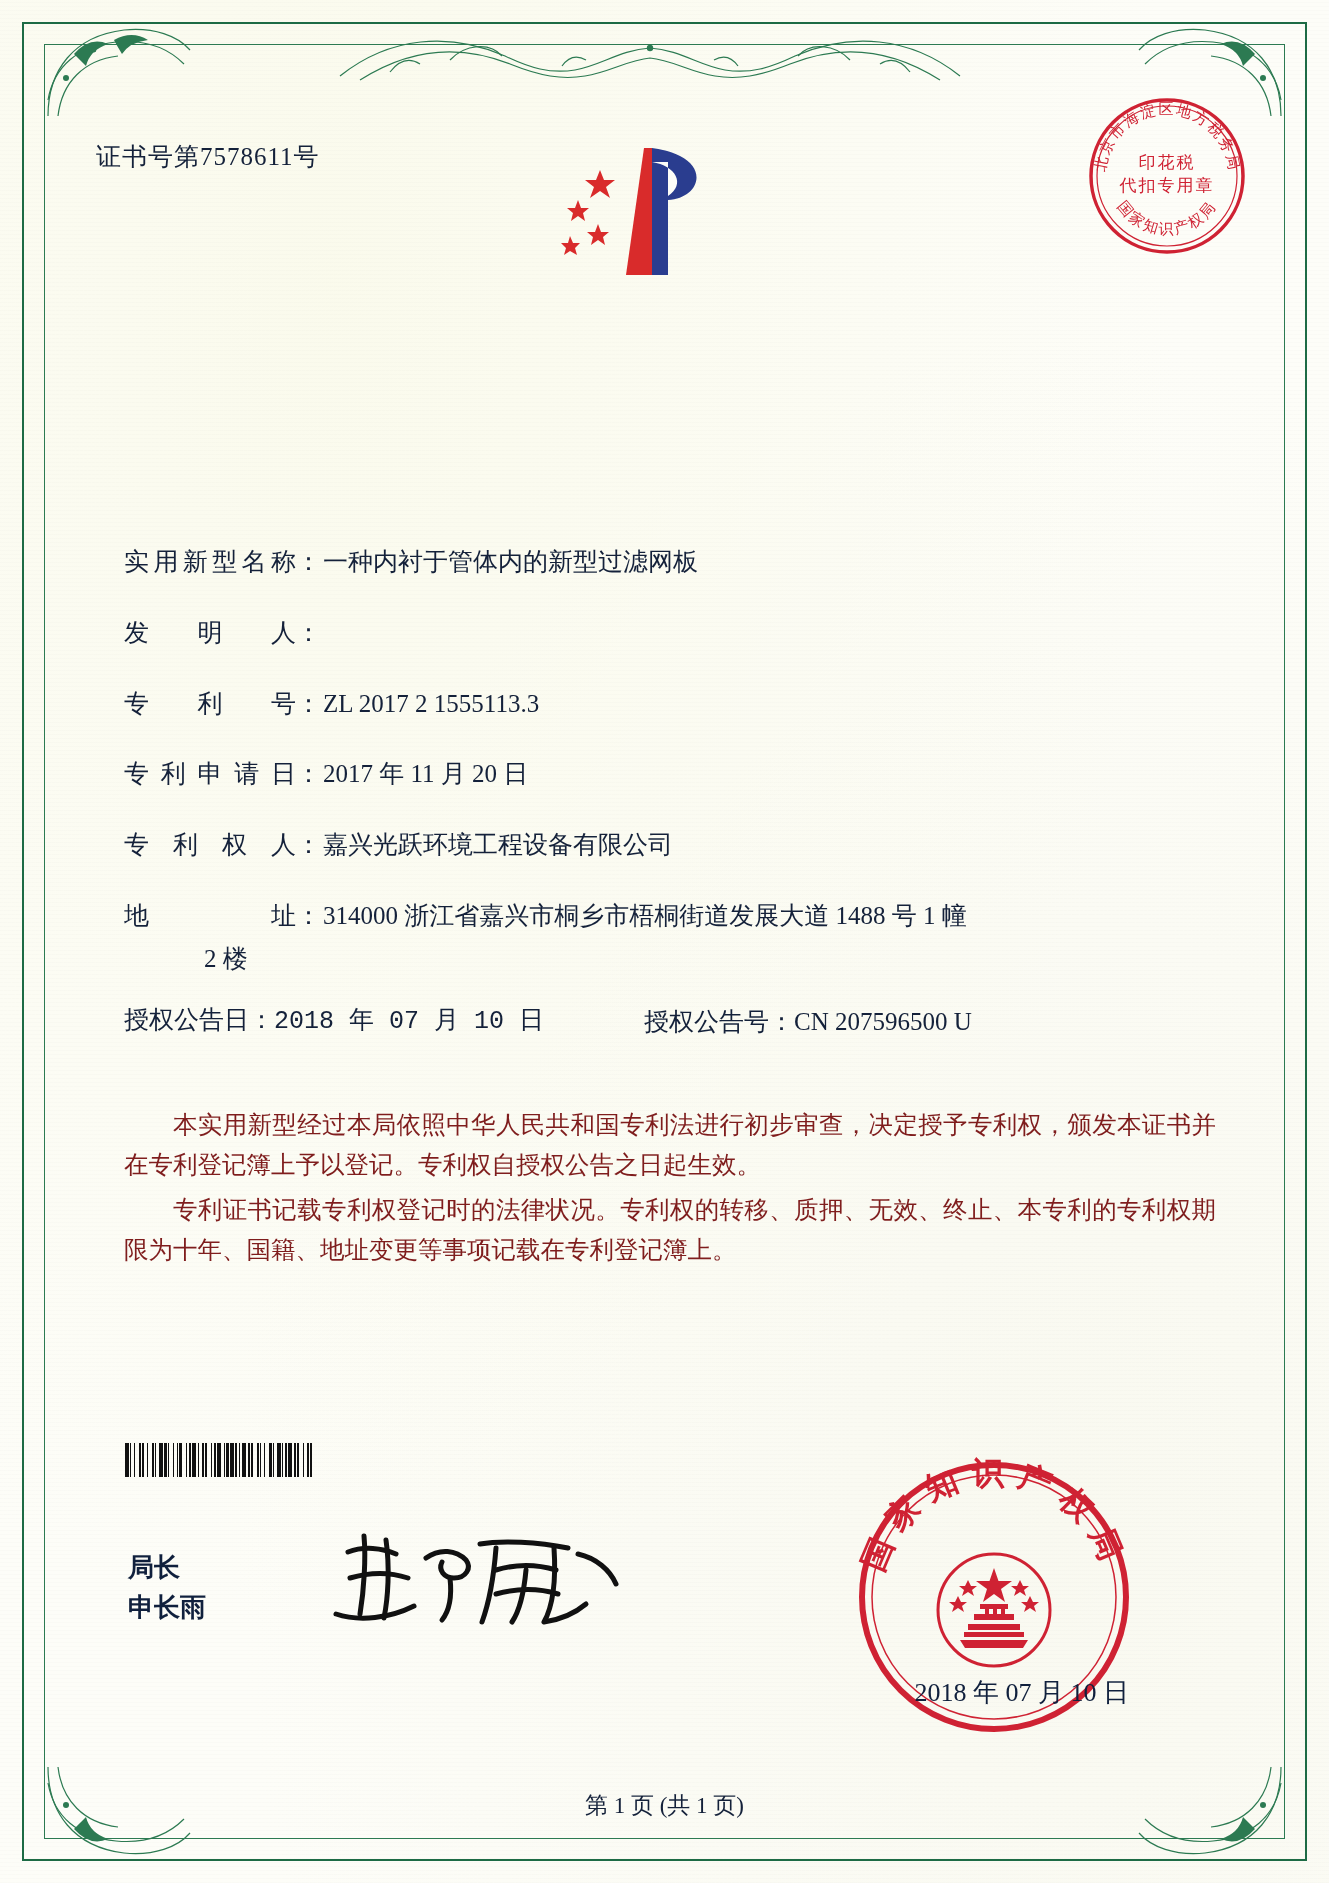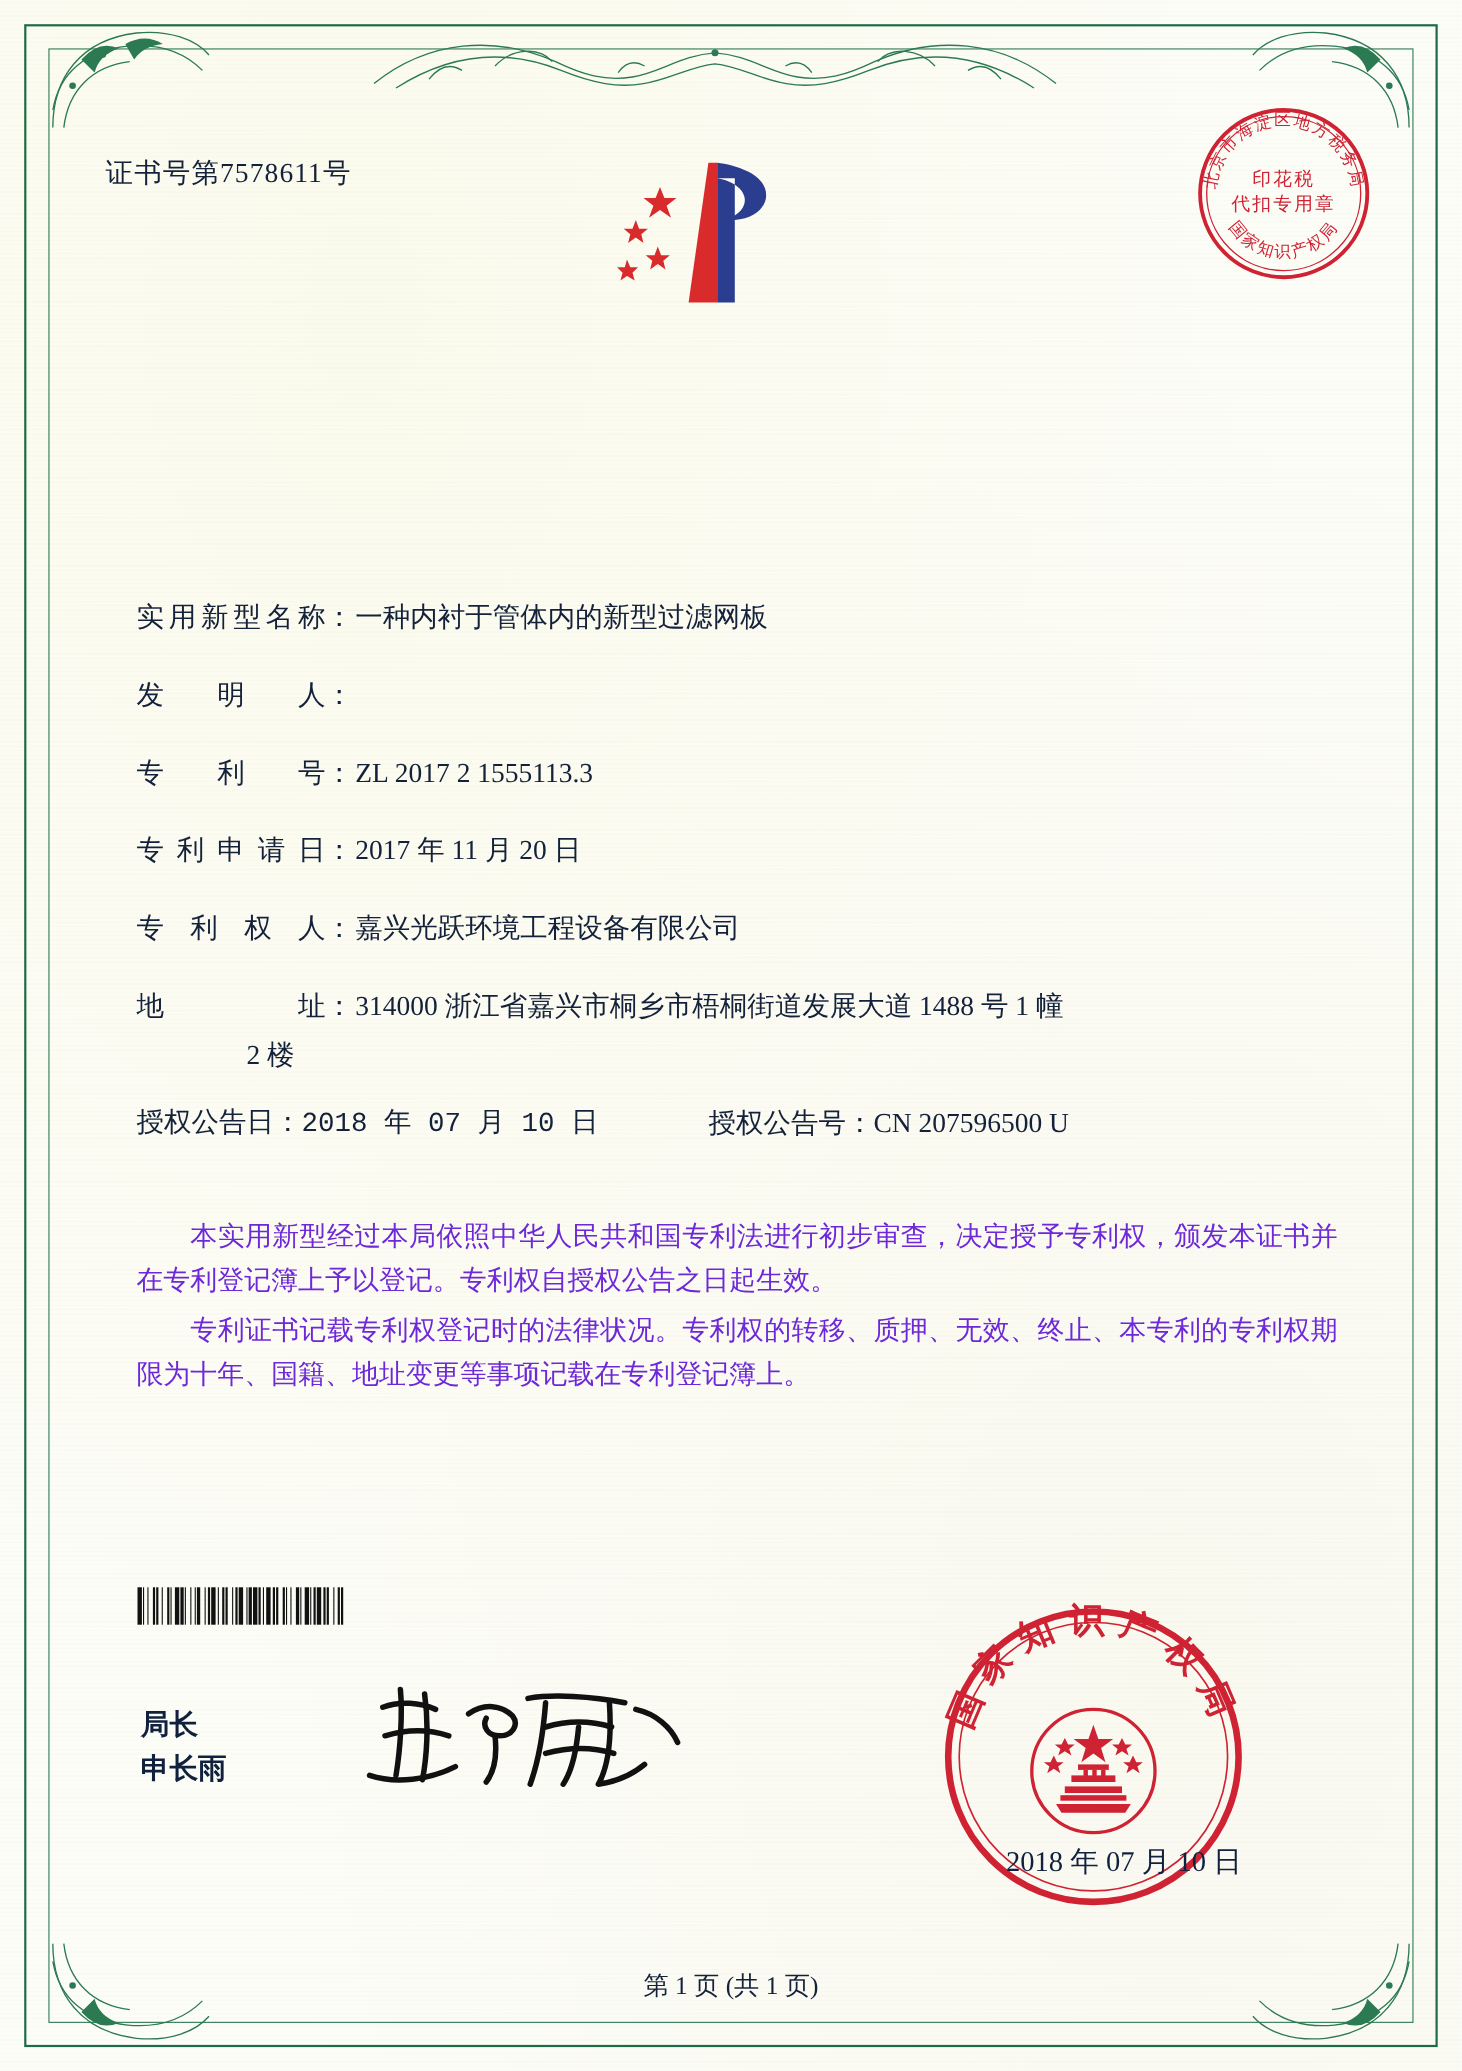--- a/index.html
+++ b/index.html
@@ -114,21 +114,21 @@
   .field-label {
     width: 172px;
     flex: 0 0 172px;
     display: flex;
     justify-content: space-between;
     white-space: nowrap;
   }
   .field-colon { margin: 0 2px 0 0; }
   .field-value { flex: 1; }
   .field-value-2ndline {
-    margin-left: 100px;
+    margin-left: 80px;
     margin-top: -28px;
     margin-bottom: 30px;
     font-size: 25px;
   }
 
   .announce-row {
     display: flex;
     align-items: flex-start;
     margin-bottom: 12px;
     line-height: 1.35;
@@ -136,21 +136,21 @@
   .announce-left { width: 520px; flex: 0 0 520px; display: flex; font-family: Liberation Mono, monospace; }
   .announce-left .lbl { white-space: nowrap; }
   .announce-right { display: flex; white-space: nowrap; }
 
   .paragraphs {
     position: absolute;
     left: 124px; top: 1105px;
     width: 1092px;
     font-size: 24.5px;
     line-height: 1.62;
-    color: #6d28d9;
+    color: #7f1d1d;
     text-align: justify;
   }
   .paragraphs p {
     margin: 0 0 6px 0;
     text-indent: 2em;
   }
 
   
   .barcode {
     position: absolute;

